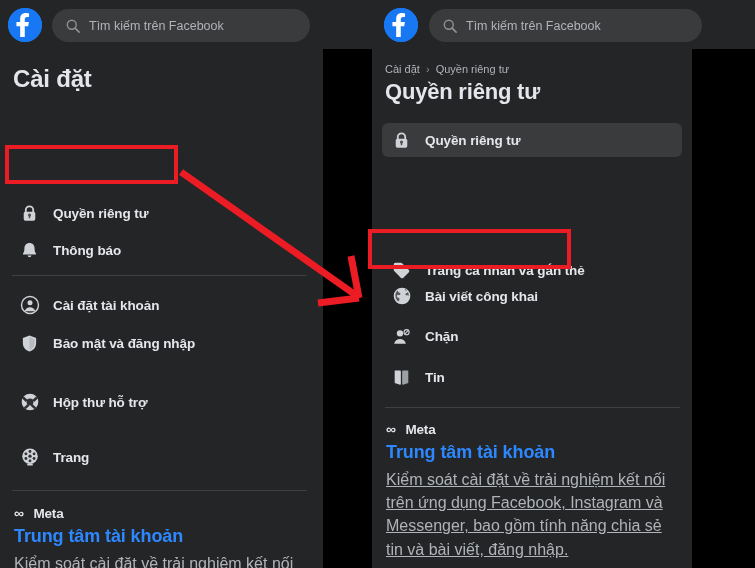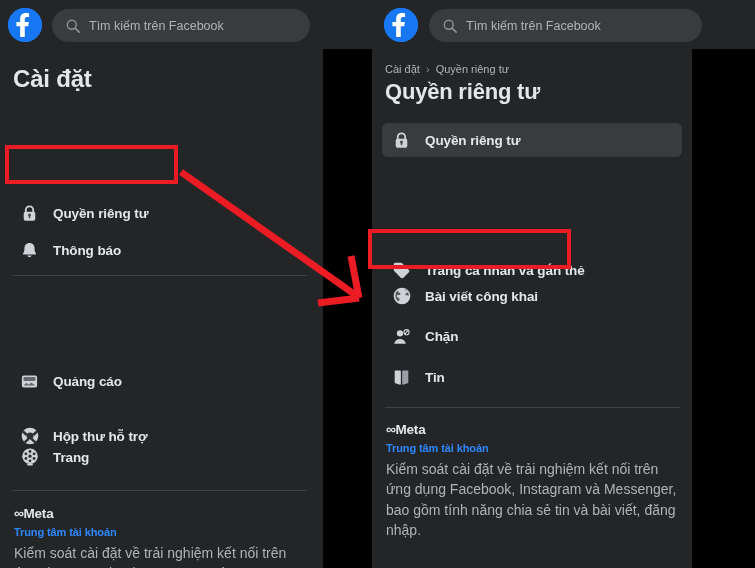--- a/index.html
+++ b/index.html
@@ -59,23 +59,23 @@
   .menu-item .mi-label {
     color: #e4e6eb; font-size: 13.5px; font-weight: bold; white-space: nowrap;
     letter-spacing: -0.1px;
   }
 
   .divider { height: 1px; background: #3e4042; }
 
   
   .meta-logo-row { display: flex; align-items: center; }
   .meta-inf { color: #e4e6eb; font-size: 14px; font-weight: bold; letter-spacing: -0.5px; }
-  .meta-word { color: #e4e6eb; font-size: 13.5px; font-weight: bold; margin-left: 0; letter-spacing: -0.2px; }
-  .meta-link { color: #2d88ff; font-size: 11px; font-weight: bold; letter-spacing: -0.1px; }
-  .meta-desc { color: #b0b3b8; font-size: 14px; line-height: 1.45; }
+  .meta-word { color: #e4e6eb; font-size: 13.5px; font-weight: bold; margin-left: 10px; letter-spacing: -0.2px; }
+  .meta-link { color: #2d88ff; font-size: 18px; font-weight: bold; letter-spacing: -0.1px; }
+  .meta-desc { color: #b0b3b8; font-size: 16px; line-height: 1.45; text-decoration: underline; }
 
   
   .redbox {
     position: absolute; border: 4px solid #ec1c24; background: transparent;
     pointer-events: none;
   }
   .arrow-layer { position: absolute; left: 0; top: 0; width: 755px; height: 568px; pointer-events: none; }
 </style>
 </head>
 <body>
@@ -140,34 +140,43 @@
         <svg width="19" height="19" viewBox="0 0 24 24">
           <path d="M12 2.4c-3.8 0-6.4 2.8-6.4 6.6 0 3.4-.6 5.2-1.7 6.5-.5.6-.1 1.6.8 1.6h14.6c.9 0 1.3-1 .8-1.6-1.1-1.3-1.7-3.1-1.7-6.5 0-3.8-2.6-6.6-6.4-6.6z" fill="#cfd2d6"></path>
           <path d="M9.4 18.4a2.7 2.7 0 005.2 0z" fill="#cfd2d6"></path>
         </svg>
       </span>
       <span class="mi-label">Thông báo</span>
     </div>
 
     <div class="divider" style="position:absolute; left:12px; top:226px; width:295px"></div>
 
-
-
-    <div class="menu-item" style="position:absolute; left:10px; top:315px; width:292px">
-      <span class="mi-icon">
-        <svg width="19" height="19" viewBox="0 0 24 24">
-          <rect x="2.4" y="4.4" width="19.2" height="15.2" rx="2.4" fill="#cfd2d6"></rect>
-          <rect x="4.4" y="6.4" width="15.2" height="5.1" rx="1" fill="#65696e"></rect>
-          <path d="M4.4 17.2l3.8-3.6 2.9 2.6 3-2.9 5.5 3.9z" fill="#65696e"></path>
-        </svg>
-      </span>
-      <span class="mi-label">Quảng cáo</span>
-    </div>
-
-    <div class="menu-item" style="position:absolute; left:10px; top:370px; width:292px">
+    <div class="menu-item" style="position:absolute; left:10px; top:239px; width:292px">
+      <span class="mi-icon">
+        <svg width="20" height="20" viewBox="0 0 24 24">
+          <circle cx="12" cy="12" r="10.2" fill="none" stroke="#cfd2d6" stroke-width="1.7"></circle>
+          <circle cx="12" cy="9.4" r="3" fill="#cfd2d6"></circle>
+          <path d="M5.6 19.4c1.1-3.1 3.5-4.6 6.4-4.6s5.3 1.5 6.4 4.6" fill="#cfd2d6"></path>
+        </svg>
+      </span>
+      <span class="mi-label">Cài đặt tài khoản</span>
+    </div>
+
+    <div class="menu-item" style="position:absolute; left:10px; top:277px; width:292px">
+      <span class="mi-icon">
+        <svg width="19" height="19" viewBox="0 0 24 24">
+          <path d="M12 1.8l8.4 3.4v6.3c0 5.2-3.4 9.6-8.4 10.7-5-1.1-8.4-5.5-8.4-10.7V5.2z" fill="#cfd2d6"></path>
+          <path d="M12 3.9l6.4 2.6v4.9c0 4-2.6 7.4-6.4 8.4z" fill="#9aa0a6" opacity=".45"></path>
+        </svg>
+      </span>
+      <span class="mi-label">Bảo mật và đăng nhập</span>
+    </div>
+
+
+    <div class="menu-item" style="position:absolute; left:10px; top:336px; width:292px">
       <span class="mi-icon">
         <svg width="20" height="20" viewBox="0 0 24 24">
           <circle cx="12" cy="12" r="10" fill="#cfd2d6"></circle>
           <circle cx="12" cy="12" r="4.1" fill="#2f3033"></circle>
           <path d="M4.6 5.5l4.6 4.2-2.1 2.3-4.6-4.2zM19.4 5.5l-4.6 4.2 2.1 2.3 4.6-4.2zM4.6 18.5l4.6-4.2 2.1 2.3-4.6 4.2zM19.4 18.5l-4.6-4.2-2.1 2.3 4.6 4.2z" fill="#2f3033"></path>
         </svg>
       </span>
       <span class="mi-label">Hộp thư hỗ trợ</span>
     </div>
 

